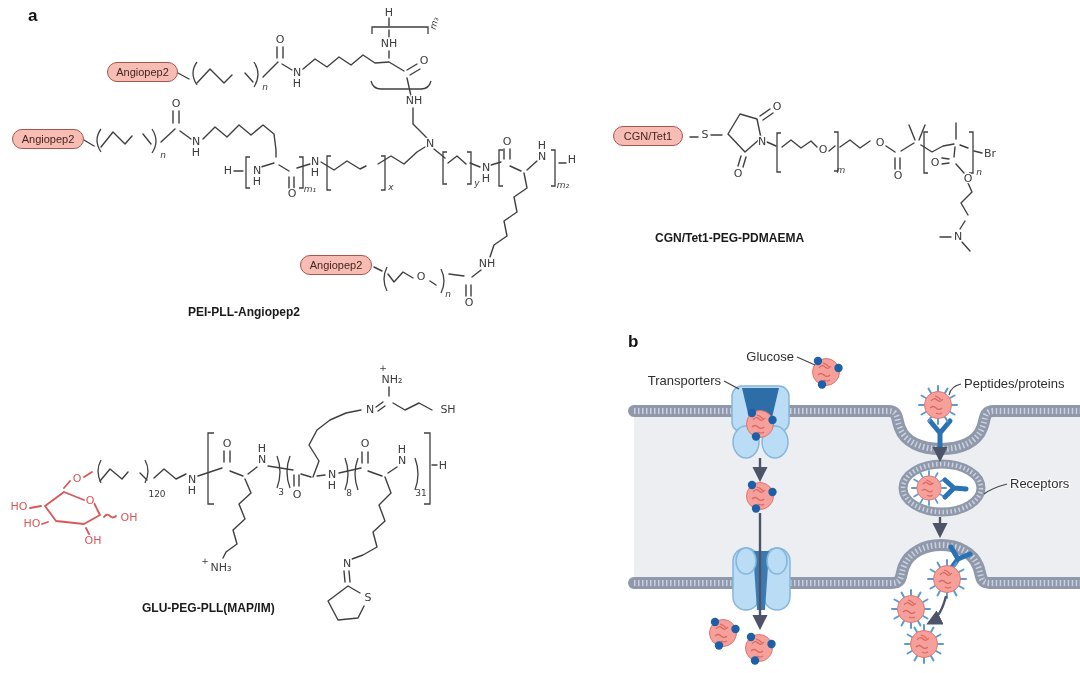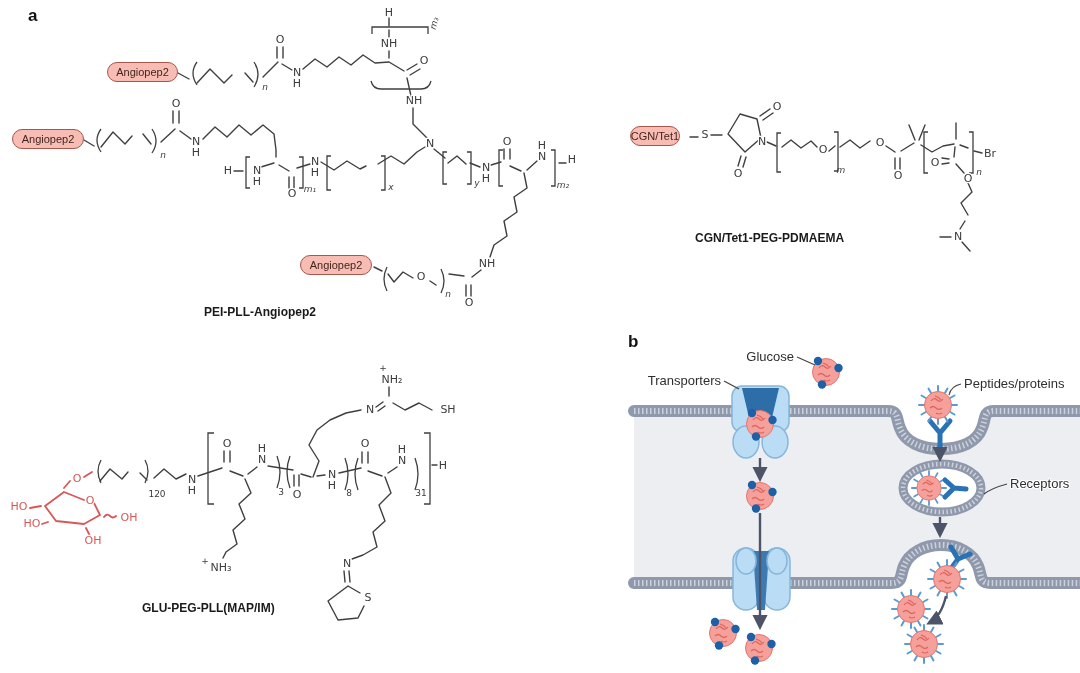--- a/index.html
+++ b/index.html
@@ -97,21 +97,21 @@
         <text transform="translate(572 163)" class="atom">H</text>
         <text transform="translate(487 267)" class="atom">NH</text>
         <text transform="translate(469 306)" class="atom">O</text>
         <text transform="translate(421 280)" class="atom">O</text>
         <text transform="translate(448 297)" class="sub">n</text>
       </g>
   </svg>
   <div class="tag" style="left:107px;top:62px;width:71px;">Angiopep2</div>
   <div class="tag" style="left:12px;top:129px;width:72px;">Angiopep2</div>
   <div class="tag" style="left:300px;top:255px;width:72px;">Angiopep2</div>
-  <div class="struct-name" style="left:188px;top:305px;margin-left:16px;">PEI-PLL-Angiopep2</div>
+  <div class="struct-name" style="left:188px;top:305px;">PEI-PLL-Angiopep2</div>
 
   <svg style="left:610px;top:95px;" width="470" height="215" viewBox="0 0 470 215">
     <g>
       <path class="bond" d="M80,42 L88,42 M101,40 L112,40
         M118,39 L130,19 L147,24 L151,43 L135,57 L118,39
         M157,47 L166,51 M172,52 L181,45 L191,53 L201,46 L207,52
         M219,56 L225,51 M230,52 L240,45 L250,53 L260,46 M276,51 L285,57
         M291,56 L304,48 M305,45 L299,30 M309,45 L315,30 M311,50 L322,57 L333,51 L344,49
         M346,44 L346,28 M345,52 L344,62 M346,69 L354,78
         M358,88 L362,97 L351,108 L358,120 M355,126 L350,134
@@ -130,22 +130,22 @@
         <text transform="translate(231 78)" class="sub">m</text>
         <text transform="translate(270 51)" class="atom">O</text>
         <text transform="translate(288 84)" class="atom">O</text>
         <text transform="translate(325 71)" class="atom">O</text>
         <text transform="translate(358 87)" class="atom">O</text>
         <text transform="translate(369 80)" class="sub">n</text>
         <text transform="translate(380 62)" class="atom">Br</text>
         <text transform="translate(348 145)" class="atom">N</text>
       </g>
   </svg>
-  <div class="tag" style="left:630px;top:126px;width:50px;">CGN/Tet1</div>
-  <div class="struct-name" style="left:655px;top:231px;margin-left:40px;">CGN/Tet1-PEG-PDMAEMA</div>
+  <div class="tag" style="left:613px;top:126px;width:70px;">CGN/Tet1</div>
+  <div class="struct-name" style="left:655px;top:231px;">CGN/Tet1-PEG-PDMAEMA</div>
 
   <svg style="left:0;top:340px;" width="520" height="333" viewBox="0 0 520 333">
     <g>
       <path class="redbond" d="M94,163 L100,175 L84,184 L56,181 L45,166 L64,152 L84,160
         M64,148 L70,141 M84,137 L92,132
         M104,177 q3,-4 6,-1 q3,3 6,0 M86,188 L90,196 M48,182 L42,184 M41,166 L30,168"></path>
     </g>
     <g>
       <path class="bond" d="M100,141 L110,129 L122,139 L128,132 M140,133 L147,140
         M154,138 L164,129 L176,139 L186,134 M198,136 L222,128

